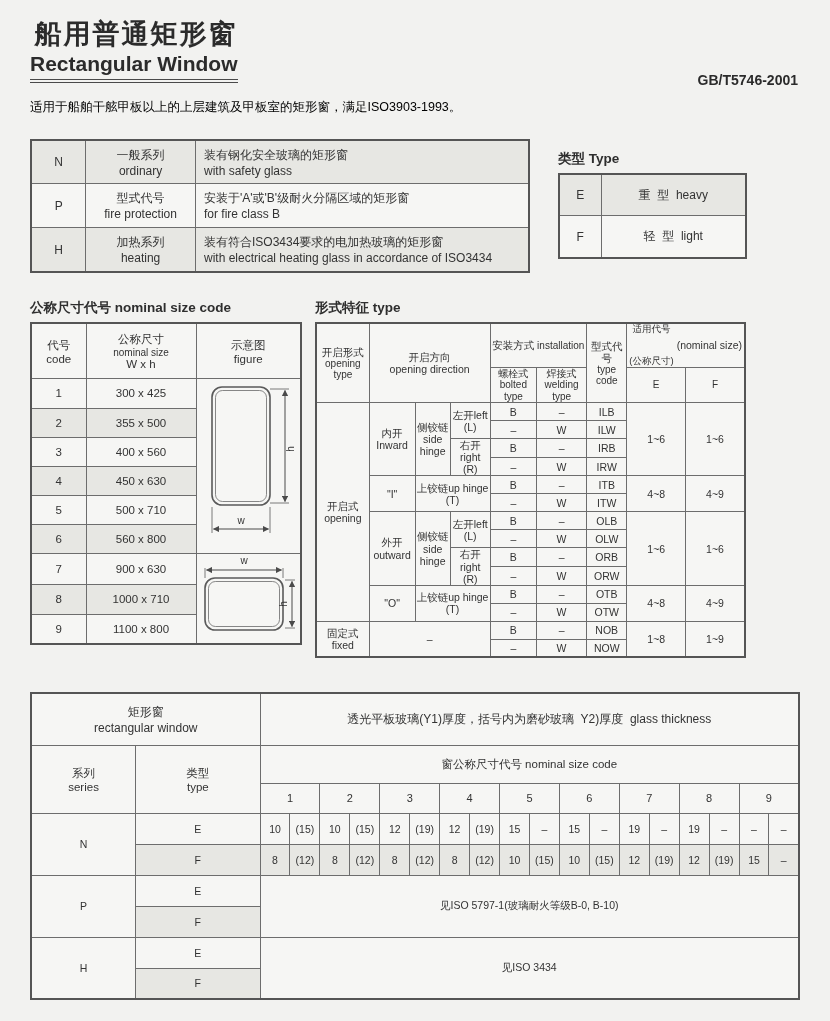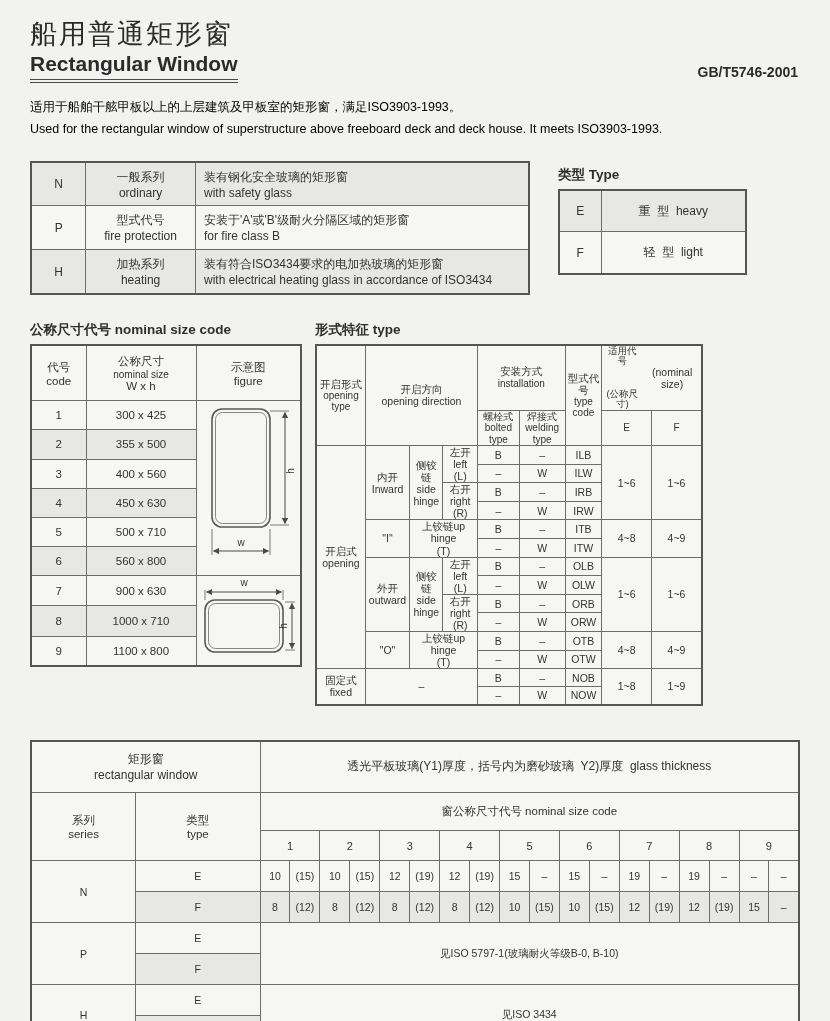--- a/index.html
+++ b/index.html
@@ -5,42 +5,42 @@
   * { margin:0; padding:0; box-sizing:border-box; }
   html,body { background:#e8e8e6; }
   .page {
     width:830px; height:1021px; margin:0 auto; position:relative;
     background:#f2f2f0; color:#333;
     font-family:"Liberation Sans","DejaVu Sans",sans-serif;
     padding:16px 30px 0 30px; overflow:hidden;
   }
   
   .titleblock { display:inline-block; }
-  .title-zh { font-size:27px; font-weight:normal; color:#2b2b2b; letter-spacing:2px; }
+  .title-zh { font-size:27px; font-weight:bold; color:#2b2b2b; letter-spacing:2px;text-align:right; }
   .title-en { font-size:21px; font-weight:bold; color:#2b2b2b; display:inline-block;
               border-bottom:4px double #4a4a4a; padding-bottom:3px; }
-  .std { position:absolute; top:64px; right:32px; font-size:14px; font-weight:600; color:#2b2b2b; }
+  .std { position:absolute; top:72px; right:32px; font-size:14px; font-weight:600; color:#2b2b2b; }
   .intro { margin-top:14px; font-size:12.5px; line-height:1.75; color:#000000; }
   
   table { border-collapse:collapse; table-layout:fixed; background:#f6f6f4; }
   td { border:1px solid #6d6d6d; text-align:center; vertical-align:middle;
        font-size:11px; color:#333; padding:1px 2px; }
   .outer { border:2px solid #555; }
   .shade { background:#e7e7e3; }
   .h-sec { font-size:13.5px; font-weight:bold; color:#2e2e2e; margin-bottom:5px; }
   .sub { font-size:10px; }
   .left { text-align:left; padding-left:8px; }
   .pre { white-space:pre-wrap; }
   
   .row1 { display:flex; margin-top:20px; }
   .row1-left { width:500px; }
-  .row1-right { margin-left:28px; margin-top:5px; }
+  .row1-right { margin-left:28px; margin-top:11px; }
   .row2 { display:flex; margin-top:26px; }
   .row2-left { width:272px; }
-  .row2-right { width:388px; margin-left:13px; }
+  .row2-right { width:431px; margin-left:13px; }
   .glasswrap { margin-top:34px; }
   
   .t-series td { height:44px; font-size:12px; }
   
   .t-type td { height:42px; font-size:12px; }
   
   .t-size td { height:29px; font-size:11.5px;margin-top:40px; }
   .t-size .hd { height:56px; }
   .figcell { vertical-align:middle; padding:2px; }
   
@@ -64,21 +64,20 @@
 <div class="page">
 
   
   <div class="titleblock">
     <div class="title-zh">船用普通矩形窗</div>
     <div class="title-en">Rectangular Window</div>
   </div>
   <div class="std">GB/T5746-2001</div>
   <div class="intro">
     <div>适用于船舶干舷甲板以上的上层建筑及甲板室的矩形窗，满足ISO3903-1993。</div>
-    <div>Used for the rectangular window of superstructure above freeboard deck and deck house. It meets ISO3903-1993.</div>
   </div>
 
   
   <div class="row1">
     <div class="row1-left">
       <table class="t-series outer">
         <colgroup>
             <col style="width:55px">
             <col style="width:110px">
             <col style="width:335px">

